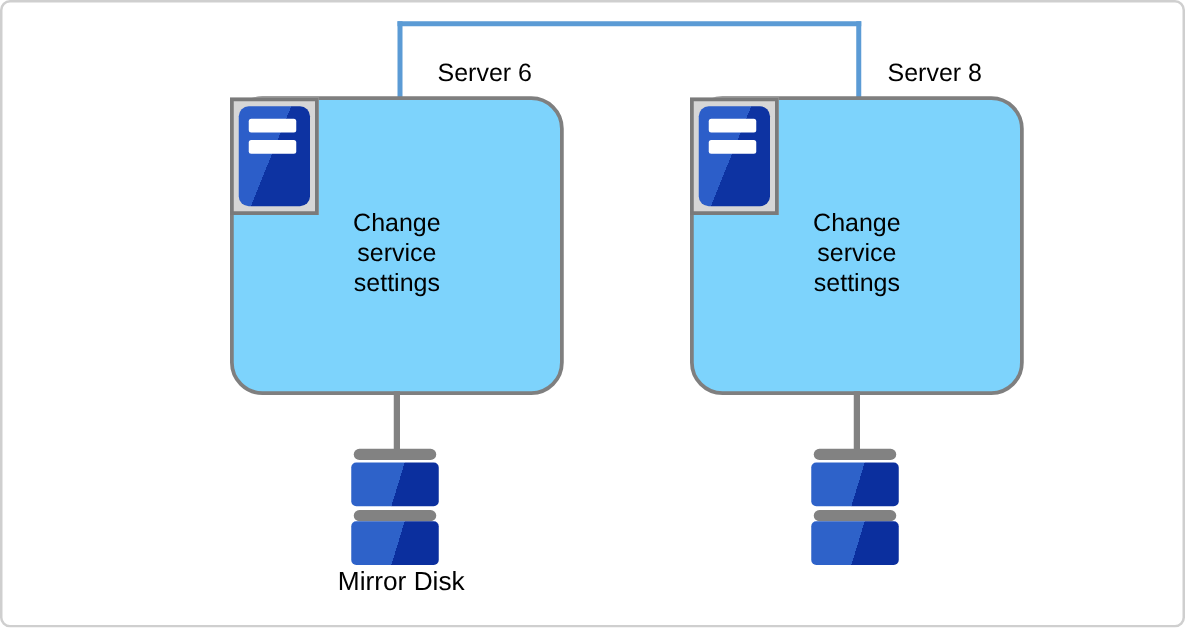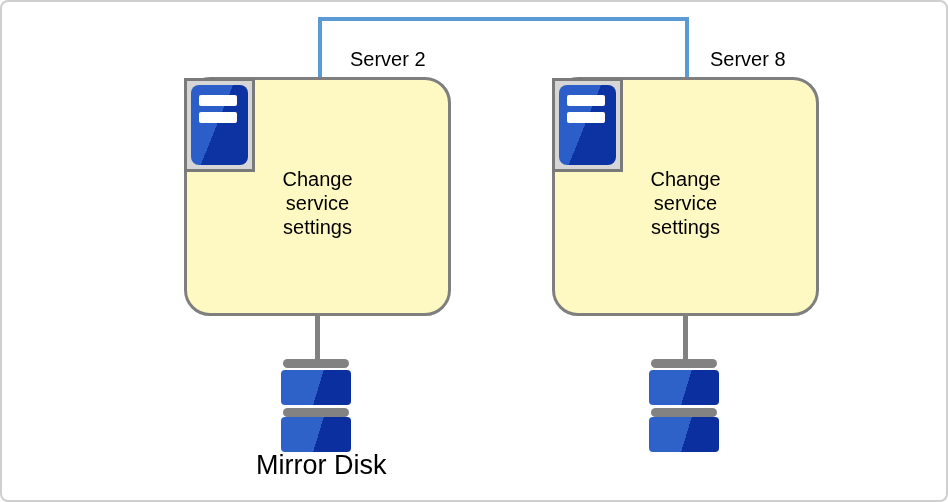--- a/index.html
+++ b/index.html
@@ -13,21 +13,21 @@
   .vline{position:absolute;top:15px;width:4px;height:61px;background:var(--interconnect-blue,#5B9BD5);}
   .vline.v1{left:316px;}
   .vline.v2{left:683px;}
   
   .srv-label{position:absolute;top:46px;font-size:20px;line-height:22px;white-space:nowrap;}
   .srv-label.s1{left:348px;}
   .srv-label.s2{left:708px;}
   
   .server-box{
     position:absolute;top:75px;width:267px;height:239px;box-sizing:border-box;
-    background:#fef9c3;border:3px solid var(--shape-border,#7F7F7F);border-radius:26px;
+    background:#7dd3fc;border:3px solid var(--shape-border,#7F7F7F);border-radius:26px;
   }
   .server-box.b1{left:182px;}
   .server-box.b2{left:550px;}
   .box-text{position:absolute;left:0;right:0;top:87px;text-align:center;font-size:20px;line-height:24px;}
   
   .icon-frame{
     position:absolute;top:76px;width:71px;height:94px;box-sizing:border-box;
     background:var(--icon-frame-bg,#D6D6D6);border:3px solid var(--icon-frame-border,#7A7A7A);
     padding:4px;z-index:3;
   }
@@ -49,32 +49,32 @@
   .disk.right{left:647px;}
   .disk-bar{position:absolute;left:2px;width:66px;height:9px;border-radius:4.5px;background:var(--gray-bar,#828282);}
   .disk-bar.bar1{top:0;}
   .disk-bar.bar2{top:49px;}
   .disk-platter{
     position:absolute;left:0;width:70px;height:35px;border-radius:4px;
     background:linear-gradient(107deg,var(--disk-blue-light,#2E62C9) 53%,var(--disk-blue-dark,#0B2F9E) 53%);
   }
   .disk-platter.p1{top:11px;}
   .disk-platter.p2{top:58px;}
-  .disk-label{position:absolute;left:254px;top:452px;width:130px;font-size:27px;line-height:23px;white-space:nowrap;}
+  .disk-label{position:absolute;left:254px;top:452px;width:130px;text-align:center;font-size:21px;line-height:23px;white-space:nowrap;}
 </style>
 </head>
 <body>
 
 <div class="canvas">
 
   <div class="hline"></div>
   <div class="vline v1"></div>
   <div class="vline v2"></div>
 
-  <div class="srv-label s1">Server 2</div>
+  <div class="srv-label s1">Server 6</div>
   <div class="srv-label s2">Server 8</div>
 
   <div class="server-box b1">
     <div class="box-text">
       <div>Change</div>
       <div>service</div>
       <div>settings</div>
     </div>
   </div>
 

